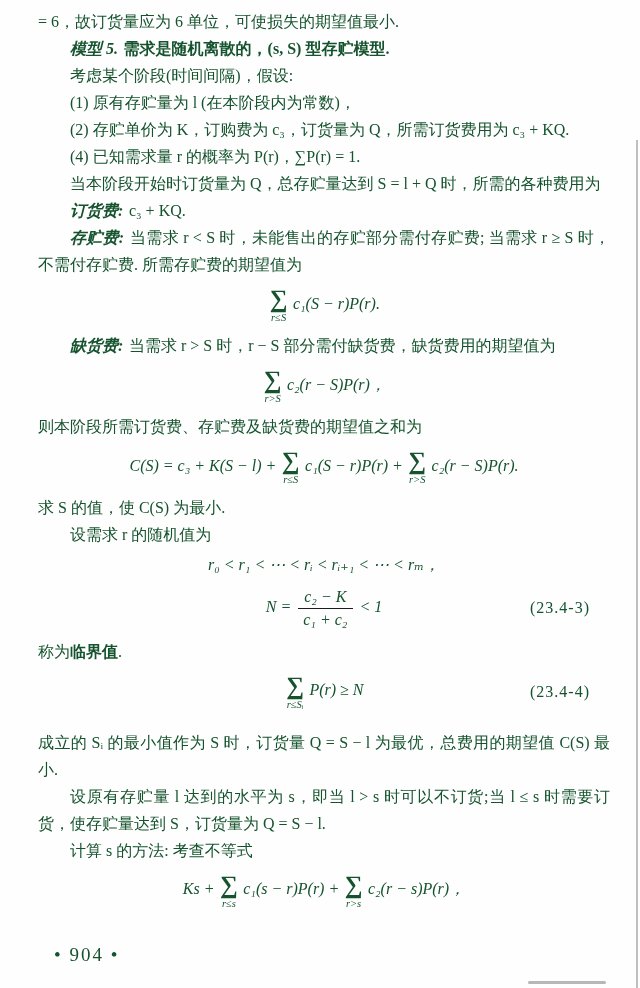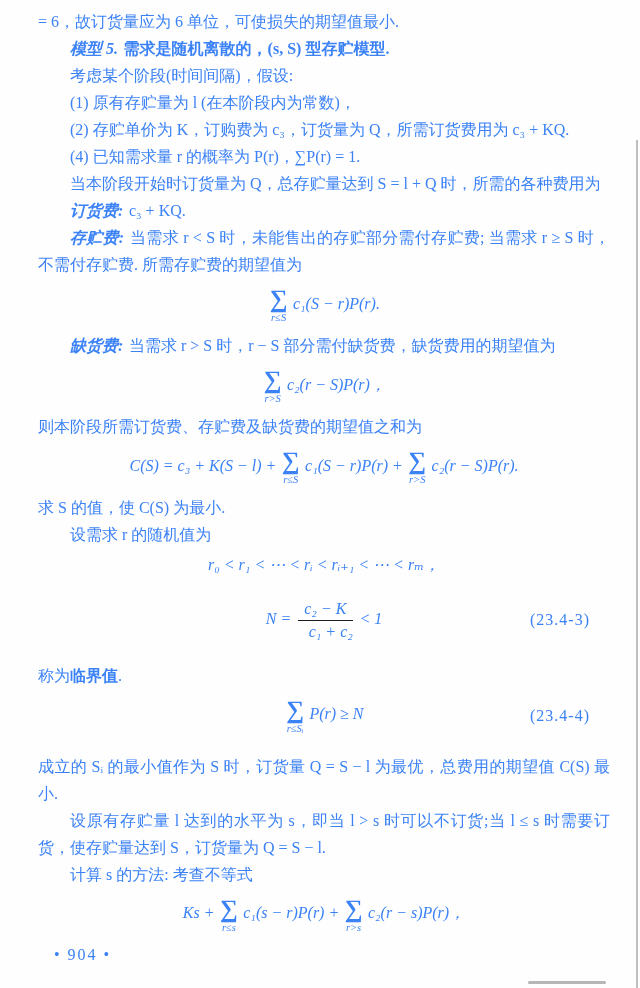--- a/index.html
+++ b/index.html
@@ -1,21 +1,21 @@
 <!DOCTYPE html>
 <html><head>
 <meta charset="utf-8">
 <style>
   * { box-sizing: border-box; }
   html, body { margin: 0; padding: 0; background: #ffffff; }
   .page {
     position: relative;
     width: 640px; height: 988px;
     background: #fefefe;
-    color: #3b82f6;
+    color: #14532d;
     font-family: "Liberation Serif", "DejaVu Serif", serif;
     font-size: 16px;
     line-height: 27px;
     padding: 8px 30px 0 38px;
     overflow: hidden;
   }
   .para { margin: 0; text-align: justify; }
   .indent { text-indent: 2em; }
   .term { font-weight: bold; margin-right: .35em; font-style: italic; }
   .bold { font-weight: bold; }
@@ -43,39 +43,39 @@
   }
   .sum .under {
     font-size: 10.5px;
     line-height: 1.15;
     font-style: italic;
     margin-top: 1px;
   }
   .frac {
     display: inline-block;
     vertical-align: middle;
-    text-align: right;
+    text-align: center;
     line-height: 1.25;
-    margin: 12px .3em;
+    margin: 0 .3em;
   }
   .frac .num { display: block; border-bottom: 1.5px solid #1b1b1b; padding: 0 .4em 1px; }
   .frac .den { display: block; padding-top: 1px; }
   .eqno {
     position: absolute;
     right: 20px;
     top: 50%;
     transform: translateY(-50%);
     font-style: normal;
     letter-spacing: 1px;
   }
   .footer {
     position: absolute;
     left: 54px;
     bottom: 20px;
-    font-size: 16px;
+    font-size: 19px;
     letter-spacing: 2px;
   }
   .scan-edge-right {
     position: absolute;
     right: 2px; top: 140px; bottom: 0;
     width: 2px; background: #8a8a8a; opacity: .55;
   }
   .scan-smudge-bottom {
     position: absolute;
     right: 34px; bottom: 4px;

